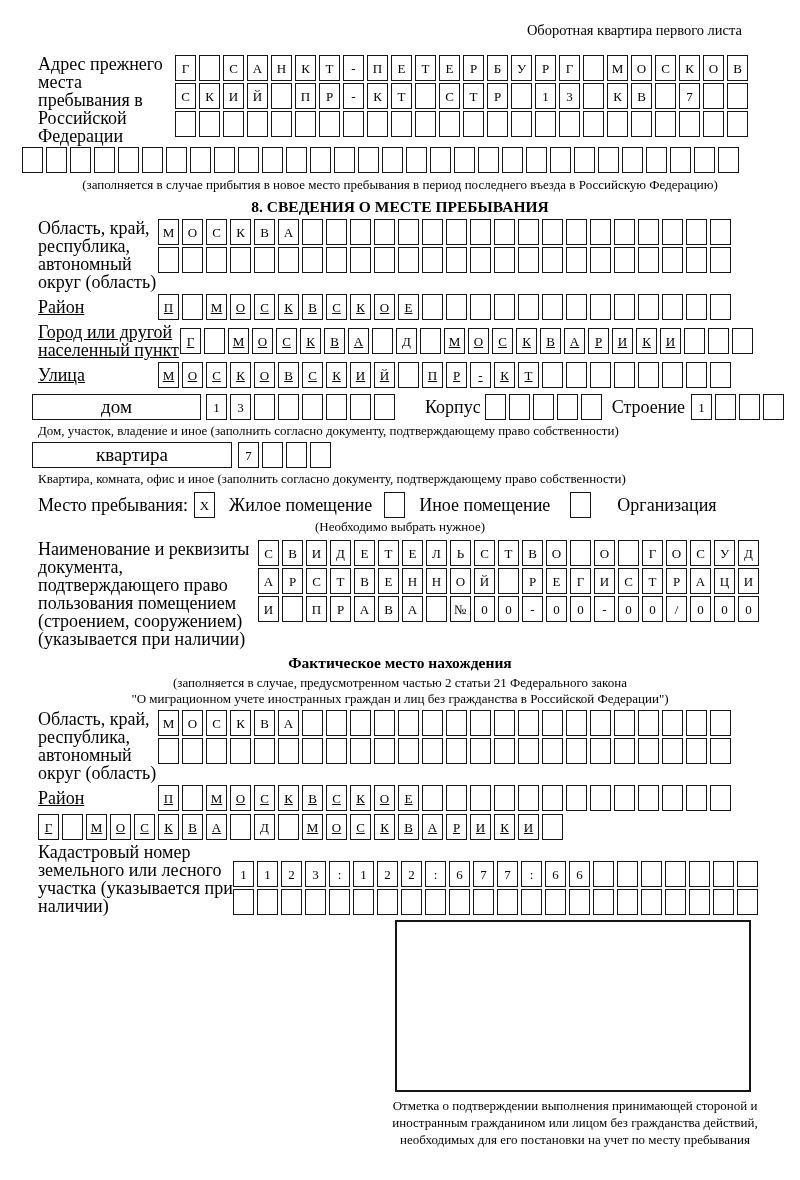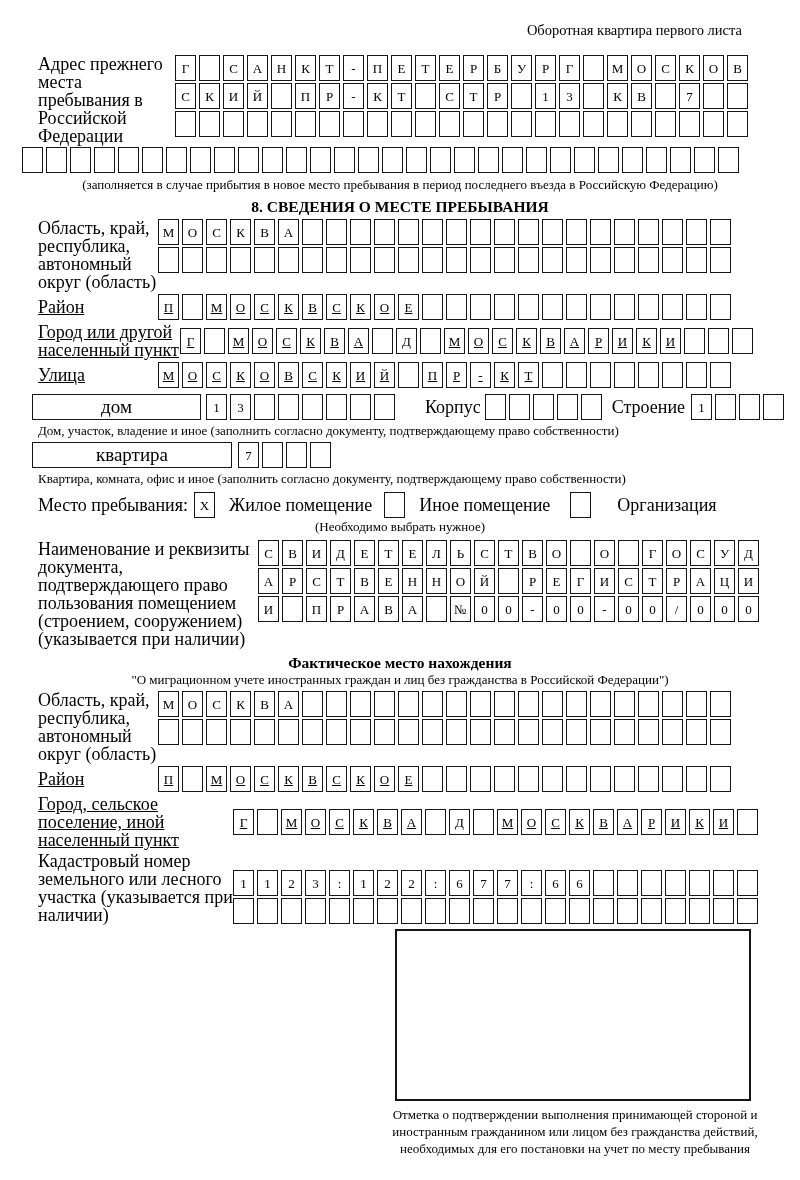--- a/index.html
+++ b/index.html
@@ -426,20 +426,21 @@
           <div class="cell">0</div>
           <div class="cell">/</div>
           <div class="cell">0</div>
           <div class="cell">0</div>
           <div class="cell">0</div>
         </div>
     </div>
   </div>
 
   <div class="sect-title" style="margin-top:6px;">Фактическое место нахождения</div>
+  <div class="note center" style="margin-top:3px;">(заполняется в случае, предусмотренном частью 2 статьи 21 Федерального закона</div>
   <div class="note center">"О миграционном учете иностранных граждан и лиц без гражданства в Российской Федерации")</div>
 
   <div class="block" style="margin-top:3px;">
     <div class="lbl w120">Область, край, республика, автономный округ (область)</div>
     <div class="cellcol">
       <div class="cells">
           <div class="cell">М</div>
           <div class="cell">О</div>
           <div class="cell">С</div>
           <div class="cell">К</div>
@@ -517,21 +518,20 @@
         <div class="cell"></div>
         <div class="cell"></div>
         <div class="cell"></div>
         <div class="cell"></div>
         <div class="cell"></div>
         <div class="cell"></div>
       </div>
   </div>
 
   <div class="block vcenter" style="margin-top:3px;">
-    <div class="lbl w195">Город, сельское поселение, иной населенный пункт</div>
     <div class="cells">
         <div class="cell">Г</div>
         <div class="cell"></div>
         <div class="cell">М</div>
         <div class="cell">О</div>
         <div class="cell">С</div>
         <div class="cell">К</div>
         <div class="cell">В</div>
         <div class="cell">А</div>
         <div class="cell"></div>

